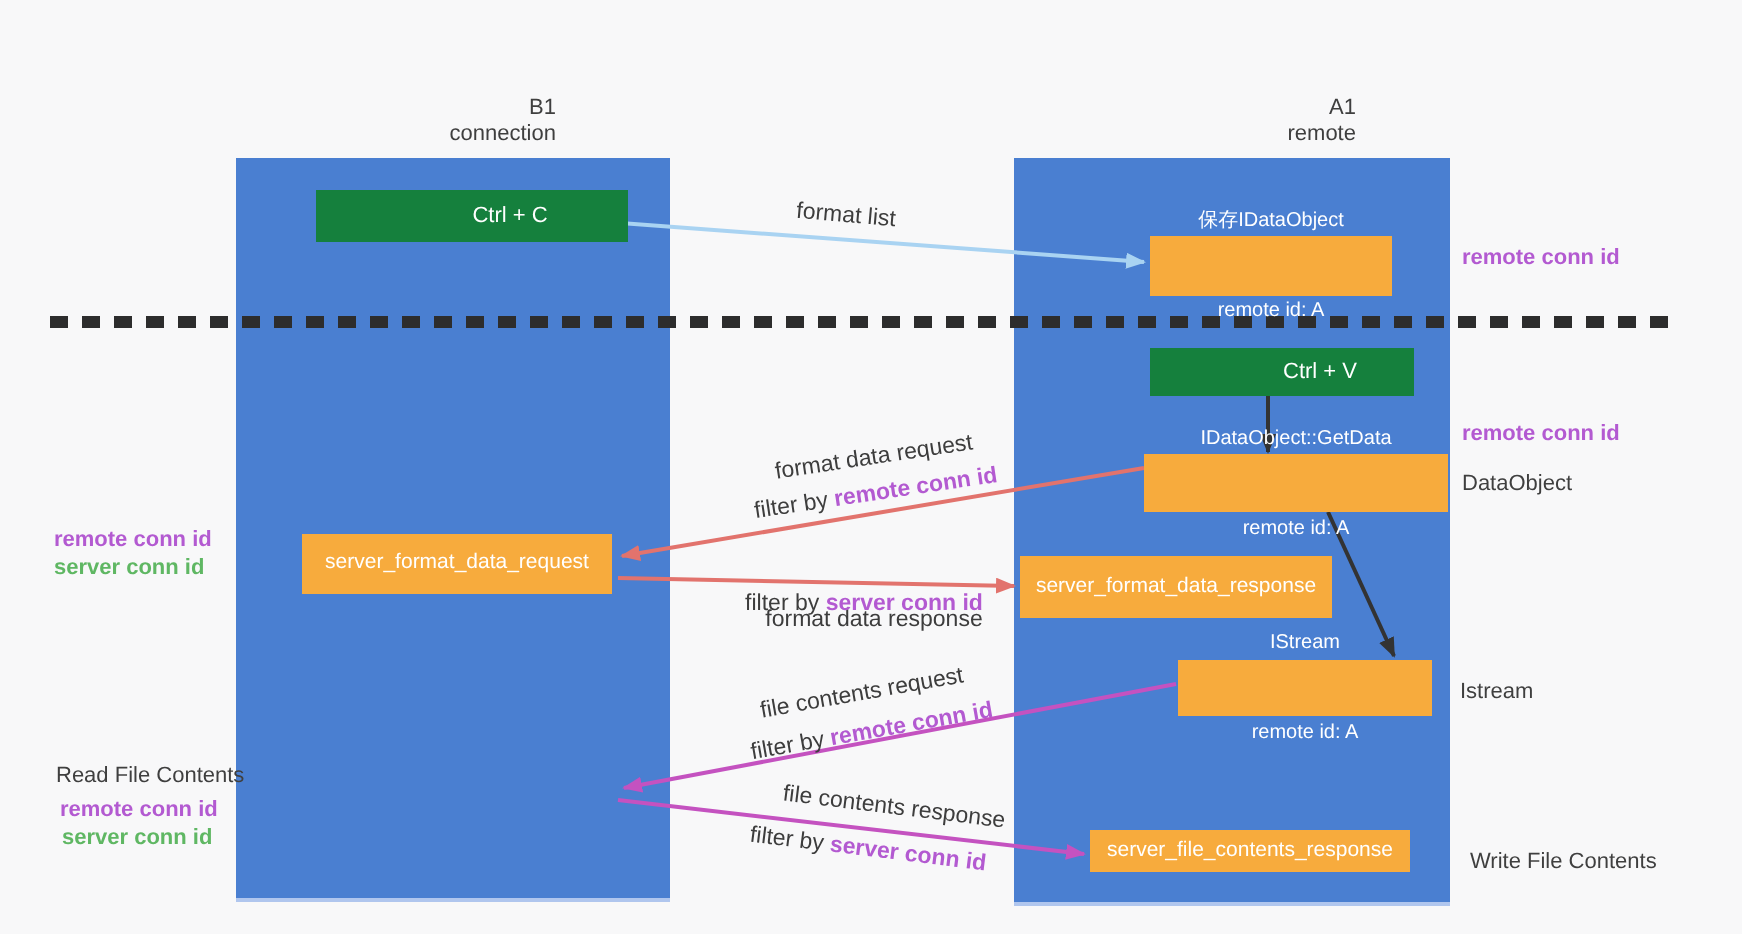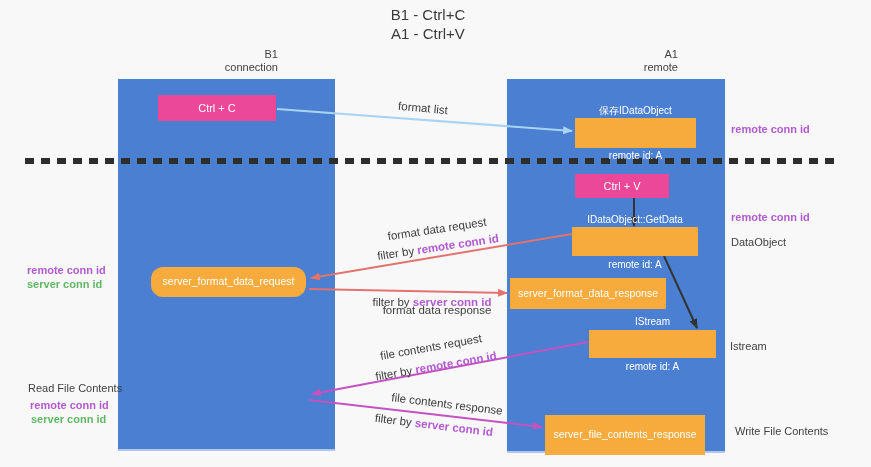--- a/index.html
+++ b/index.html
@@ -10,21 +10,21 @@
   #lane-right{left:507px;top:79px;width:218px;height:372px;}
 
   .divider{position:absolute;left:25px;top:158px;width:810px;height:6px;z-index:2;
     background:repeating-linear-gradient(90deg,#2d2d2d 0 9px,transparent 9px 16px);}
 
   svg.overlay{position:absolute;left:0;top:0;z-index:3;pointer-events:none;}
 
   .box{position:absolute;z-index:4;display:flex;flex-direction:column;align-items:center;
     justify-content:center;color:#fff;text-align:center;line-height:1.3;}
   .box.orange{background:#f7ab3d;gap:32px;}
-  .box.green{background:#ec4899;}
+  .box.green{background:#15803d;padding-left:38px;}
   .box .l1,.box .l2{display:block;}
   .fs10{font-size:10px;}
   .fs105{font-size:10.5px;}
   .fs11{font-size:11px;}
 
   .title{position:absolute;left:328px;top:5px;width:200px;text-align:center;z-index:5;
     font-size:15px;line-height:19px;color:#3a3a3a;}
 
   .lane-header{position:absolute;width:120px;text-align:right;z-index:5;
     font-size:11px;line-height:13px;color:#3f3f3f;}
@@ -36,24 +36,20 @@
   .greentxt{color:#5fb763;font-weight:bold;}
 
   .flow{position:absolute;z-index:5;font-size:11.5px;color:#3d3d3d;white-space:nowrap;
     transform-origin:center;}
 </style>
 </head>
 <body>
 
 <div class="canvas">
 
-  <div class="title">
-    <div>B1 - Ctrl+C</div>
-    <div>A1 - Ctrl+V</div>
-  </div>
 
   <div class="lane-header" id="hdr-left">
     <div>B1</div>
     <div>connection</div>
   </div>
   <div class="lane-header" id="hdr-right">
     <div>A1</div>
     <div>remote</div>
   </div>
 
@@ -92,40 +88,40 @@
 
   <div class="box orange fs10" style="left:575px;top:118px;width:121px;height:30px;">
     <span class="l1">保存IDataObject</span>
     <span class="l2">remote id: A</span>
   </div>
 
   <div class="box green fs11" style="left:575px;top:174px;width:94px;height:24px;">
     <span>Ctrl + V</span>
   </div>
 
-  <div class="box orange fs10" style="left:572px;top:227px;width:126px;height:29px;">
+  <div class="box orange fs10" style="left:572px;top:227px;width:152px;height:29px;">
     <span class="l1">IDataObject::GetData</span>
     <span class="l2">remote id: A</span>
   </div>
 
-  <div class="box orange fs105" style="left:151px;top:267px;width:155px;height:30px;border-radius:12px;">
+  <div class="box orange fs105" style="left:151px;top:267px;width:155px;height:30px;">
     <span>server_format_data_request</span>
   </div>
 
   <div class="box orange fs105" style="left:510px;top:278px;width:156px;height:31px;">
     <span>server_format_data_response</span>
   </div>
 
   <div class="box orange fs10" style="left:589px;top:330px;width:127px;height:28px;">
     <span class="l1">IStream</span>
     <span class="l2">remote id: A</span>
   </div>
 
 
-  <div class="box orange fs105" style="left:545px;top:415px;width:160px;height:40px;">
+  <div class="box orange fs105" style="left:545px;top:415px;width:160px;height:21px;">
     <span>server_file_contents_response</span>
   </div>
 
   <div class="lbl purple" style="left:731px;top:123px;">remote conn id</div>
   <div class="lbl purple" style="left:731px;top:211px;">remote conn id</div>
   <div class="lbl" style="left:731px;top:236px;">DataObject</div>
   <div class="lbl" style="left:730px;top:340px;">Istream</div>
   <div class="lbl" style="left:735px;top:425px;">Write File Contents</div>
 
   <div class="lbl purple" style="left:27px;top:264px;">remote conn id</div>

